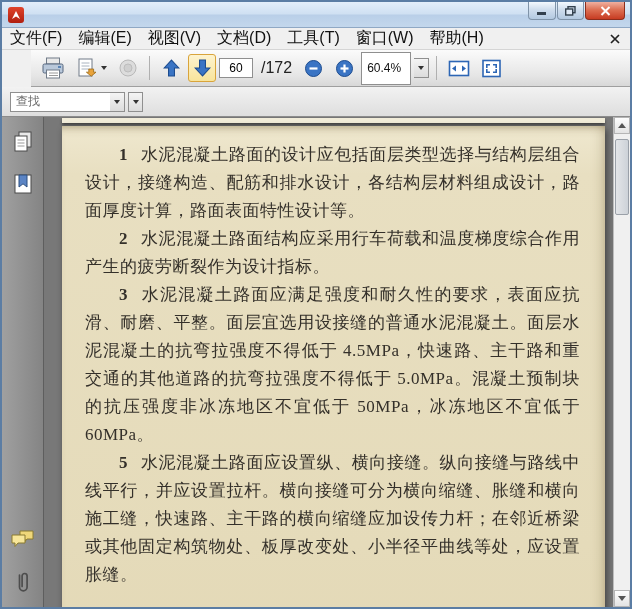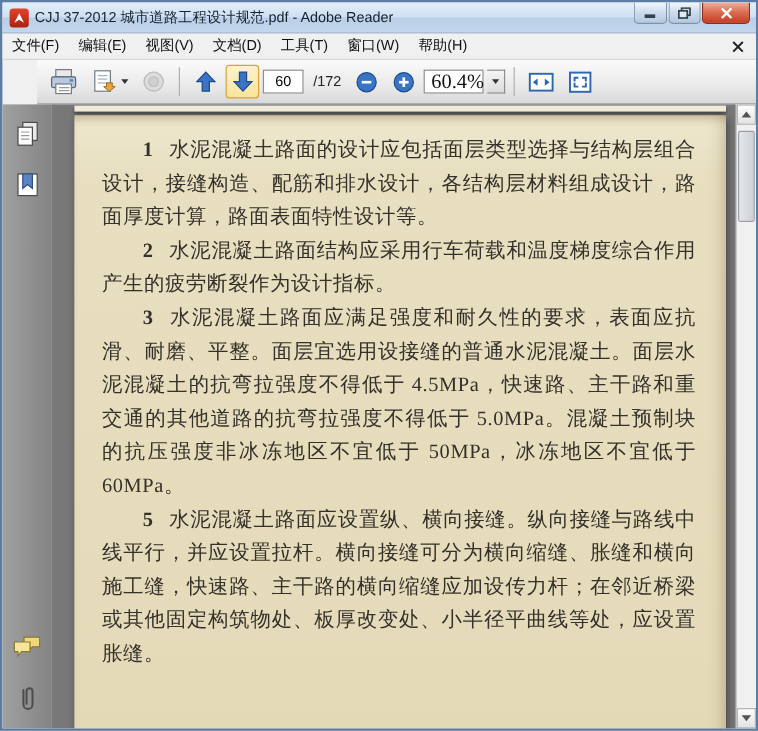--- a/index.html
+++ b/index.html
@@ -23,41 +23,41 @@
   .capbtns{ position:absolute; right:5px; top:0; display:flex; }
   .cb{ height:18px; display:flex; align-items:center; justify-content:center;
     border:1px solid #7f93a8; border-top:none; border-radius:0 0 4px 4px;
     background:linear-gradient(#f4f9fe,#cfdded 45%,#b3c9e0); margin-left:1px; cursor:default;}
   .cb.min{ width:28px; } .cb.max{ width:27px; }
   .cb.close{ width:40px; border-color:#8c2d1c;
     background:linear-gradient(#f0b0a0,#dd7054 45%,#c73c22); }
   
   .menubar{
     height:22px; flex:0 0 22px; background:#f0f0f0; border-bottom:1px solid #d5d5d5;
-    display:flex; align-items:center; font-size:12px; color:#111; position:relative;
+    display:flex; align-items:center; font-size:16px; color:#111; position:relative;
   }
   .menu-item{ padding:3px 8px; cursor:default; }
   .menu-close{ position:absolute; right:8px; top:4px; width:14px; height:14px;
     display:flex; align-items:center; justify-content:center; }
   
   .toolbar{
     height:37px; flex:0 0 37px;
     background:linear-gradient(#fbfbfb,#e6e6e6 70%,#d8d8d8);
     border-bottom:1px solid #9f9f9f;
     display:flex; align-items:center; padding:0 6px; gap:3px;margin-left:29px;
   }
   .tb-btn{ height:28px; min-width:28px; display:flex; align-items:center; justify-content:center;
     border:1px solid transparent; border-radius:3px; padding:0 3px; }
   .tb-btn.hl{ background:linear-gradient(#fdf3cf,#f8e49b); border-color:#d9a43b; }
   .tb-sep{ width:1px; height:24px; background:#b0b0b0; margin:0 4px; flex:0 0 1px; }
   .page-input{ width:34px; height:20px; border:1px solid #8f8f8f; font-size:12px;
     text-align:center; background:#fff; font-family:"Liberation Sans",sans-serif; }
-  .page-total{ font-size:12px; color:#222; margin:0 4px 0 5px; }
-  .zoom-field{ width:50px; height:20px; border:1px solid #8f8f8f; background:#fff;
-    font-size:17px; display:flex; align-items:center; padding-left:5px; color:#111;font-family:Liberation Serif, serif; }
+  .page-total{ font-size:16px; color:#222; margin:0 4px 0 5px; }
+  .zoom-field{ width:50px; height:33px; border:1px solid #8f8f8f; background:#fff;
+    font-size:12px; display:flex; align-items:center; padding-left:5px; color:#111; }
   .combo-btn{ width:15px; height:20px; border:1px solid #8f8f8f; border-left:none;
     background:linear-gradient(#f4f4f4,#dcdcdc); display:flex; align-items:center; justify-content:center; }
   .tri-down{ width:0; height:0; border-left:3.5px solid transparent;
     border-right:3.5px solid transparent; border-top:4px solid #333; }
   
   .findbar{
     height:30px; flex:0 0 30px;
     background:linear-gradient(#f2f2f2,#dedede);
     border-bottom:1px solid #8c8c8c;
     display:flex; align-items:center; padding:0 8px;
@@ -106,21 +106,20 @@
 <body>
 
 <div class="window">
 
   <div class="titlebar">
     <span class="appicon">
       <svg width="10" height="10" viewBox="0 0 10 10">
           <path d="M1 9 L5 1 L9 9 L5 6.5 Z" fill="#fff"></path>
         </svg>
     </span>
-    <span class="title-text">CJJ 37-2012 城市道路工程设计规范.pdf - Adobe Reader</span>
     <span class="capbtns">
       <span class="cb min">
         <svg width="10" height="9">
             <rect x="0" y="6" width="9" height="3" fill="#33404d"></rect>
           </svg>
       </span>
       <span class="cb max">
         <svg width="11" height="10">
           <rect x="3" y="0.7" width="7" height="6" fill="none" stroke="#33404d" stroke-width="1.4"></rect>
           <rect x="0.7" y="3" width="7" height="6" fill="#dfe9f5" stroke="#33404d" stroke-width="1.4"></rect>
@@ -220,20 +219,31 @@
       <svg width="21" height="19" viewBox="0 0 21 19">
         <rect x="2" y="1.5" width="17" height="16" fill="#fff" stroke="#2d66b5" stroke-width="1.6"></rect>
         <path d="M5 5 h4 v1.6 h-2.4 v2.4 H5 Z" fill="#2d66b5"></path>
         <path d="M16 5 v4 h-1.6 V6.6 H12 V5 Z" fill="#2d66b5"></path>
         <path d="M5 14 v-4 h1.6 v2.4 H9 V14 Z" fill="#2d66b5"></path>
         <path d="M16 14 h-4 v-1.6 h2.4 V10 H16 Z" fill="#2d66b5"></path>
       </svg>
     </span>
   </div>
 
+  <div class="findbar">
+    <span class="find-combo">
+      <input class="find-input" value="查找" style="">
+      <span class="combo-btn">
+        <span class="tri-down"></span>
+      </span>
+    </span>
+    <span class="combo-btn" style="margin-left:3px;border-left:1px solid #8f8f8f;">
+      <span class="tri-down"></span>
+    </span>
+  </div>
 
   <div class="body">
 
     <div class="sidebar">
       <div class="side-group">
         <span class="side-btn">
           <svg width="20" height="22">
             <rect x="6" y="1" width="12" height="15" fill="#e9e9e9" stroke="#4a4a4a"></rect>
             <rect x="2" y="5" width="12" height="15" fill="#fff" stroke="#4a4a4a"></rect>
             <line x1="4.5" y1="9" x2="11.5" y2="9" stroke="#9a9a9a"></line>

